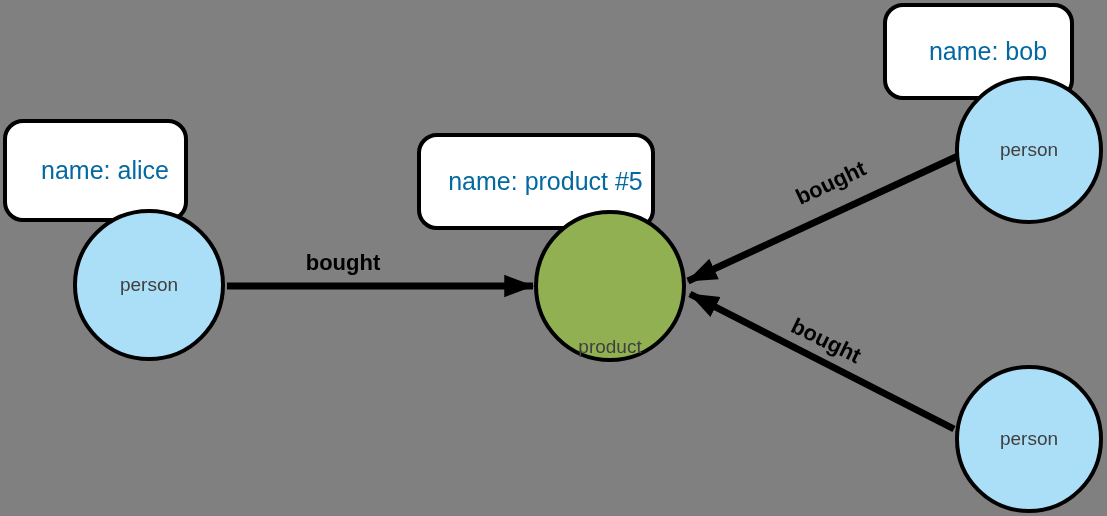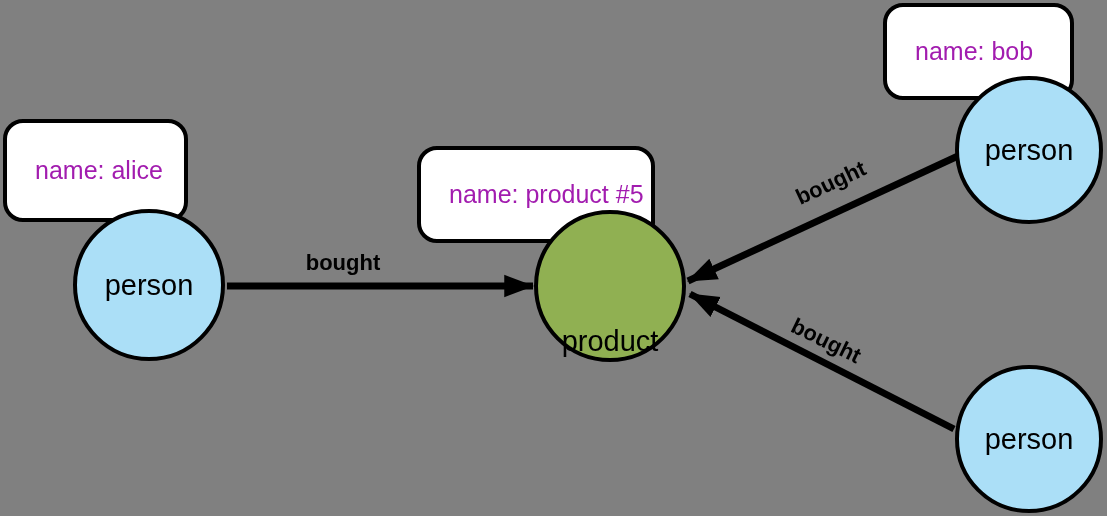--- a/index.html
+++ b/index.html
@@ -22,56 +22,57 @@
     fill: none;
   }
   .pbox {
     position: absolute;
     box-sizing: border-box;
     background: #ffffff;
     border: 4px solid #000000;
     border-radius: 20px;
     display: flex;
     align-items: center;
-    padding-left: 28px;
+    padding-left: 19px;
     font-size: 25px;
-    color: #a21caf;
+    color: #0369a1;
     white-space: nowrap;
+    justify-content: center;
   }
   .node {
     position: absolute;
     box-sizing: border-box;
     border: 4px solid #000000;
     border-radius: 50%;
     display: flex;
     align-items: center;
     justify-content: center;
-    font-size: 29px;
-    color: #000000;
+    font-size: 19px;
+    color: #404040;
   }
   .node.person  { background: #abdff7; }
   .node.product { background: #90b052; }
   .edge-label {
     position: absolute;
     font-size: 22px;
     font-weight: bold;
     color: #000000;
     white-space: nowrap;
   }
 </style>
 </head>
 <body>
 
 <div class="canvas">
 
   <div class="pbox" style="left:3px; top:119px; width:185px; height:103px;">
     <span>name: alice</span>
   </div>
 
-  <div class="pbox" style="left:417px; top:146px; width:238px; height:97px;">
+  <div class="pbox" style="left:417px; top:133px; width:238px; height:97px;">
     <span>name: product #5</span>
   </div>
 
   <div class="pbox" style="left:883px; top:3px; width:191px; height:97px;">
     <span>name: bob</span>
   </div>
 
 
   <svg class="edges-layer" viewBox="0 0 1107 516" xmlns="http://www.w3.org/2000/svg">
     <defs>

